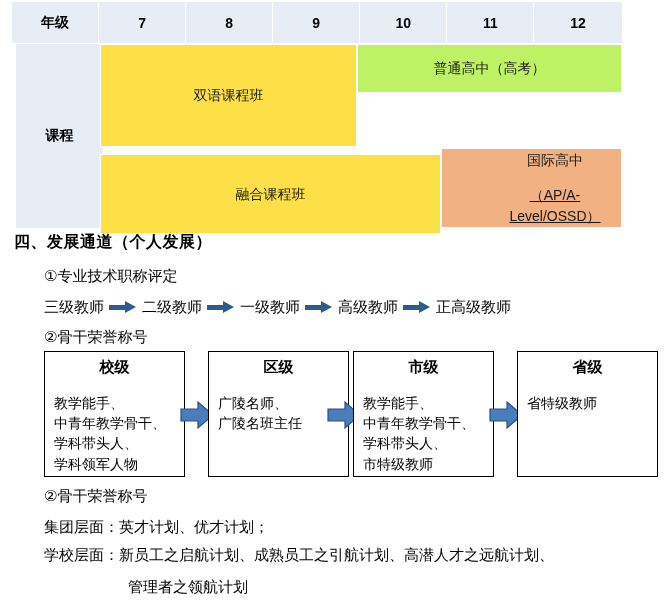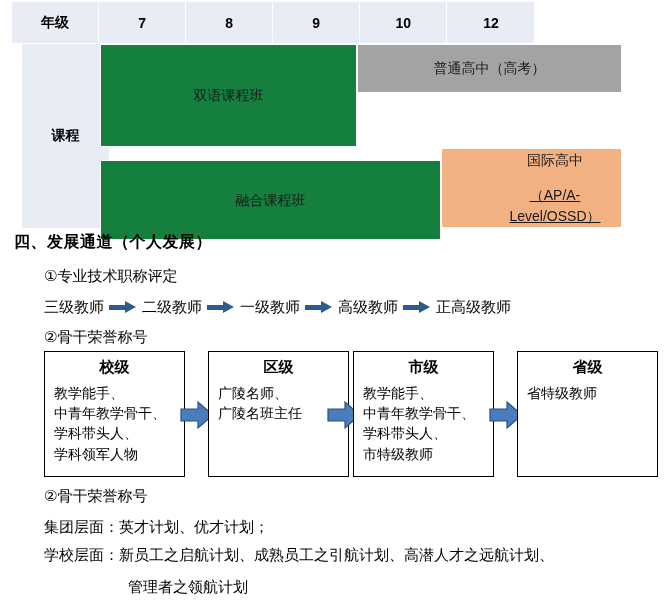--- a/index.html
+++ b/index.html
@@ -33,47 +33,47 @@
     font-weight: bold;
     font-size: 14px;
     color: #000;
   }
   .hdr-cell:last-child { border-right: none; }
   .hdr-label { width: 87px; }
   .hdr-grade { width: 87.1px; }
 
   .row-label {
     position: absolute;
-    left: 10px; top: 42px;
+    left: 4px; top: 42px;
     width: 87px; height: 184px;
     background: #e8ecf5;
     display: flex; align-items: center; justify-content: center;
     font-weight: bold; font-size: 14px;
   }
 
   .cell {
     position: absolute;
     display: flex; flex-direction: column;
     align-items: center; justify-content: center;
     text-align: center;
     font-size: 14px;
     line-height: 1.5;
     color: #1a1a1a;
     border: 1px solid #ffffff;
   }
-  .c-blue   { background: #15803d; }
-  .c-green  { background: #a3a3a3; }
+  .c-blue   { background: #fde047; }
+  .c-green  { background: #bef264; }
   .c-orange { background: #f2b183; }
 
   
   .cell-bilingual { left: 88px;  top: 42px;  width: 257px; height: 103px; }
   .cell-putong    { left: 345px; top: 42px;  width: 265px; height: 49px; }
   .cell-guoji1    { left: 345px; top: 92px;  width: 265px; height: 53px; }
   
-  .cell-fusion    { left: 88px;  top: 158px; width: 341px; height: 80px; }
+  .cell-fusion    { left: 88px;  top: 152px; width: 341px; height: 80px; }
   .cell-guoji2    { left: 429px; top: 146px; width: 181px; height: 80px; padding-left: 47px; }
   .cell-guoji2 .line2 { margin-top: 14px; text-decoration: underline; }
 
   
   .section-heading {
     position: absolute;
     left: 14px; top: 232px;
     font-size: 16px;
     font-weight: bold;
     letter-spacing: 0.5px;
@@ -126,21 +126,21 @@
     width: 141px; height: 126px;
     border: 1px solid #000000;
     background: #ffffff;
     padding: 6px 0 0 0;
   }
   .box-title {
     text-align: center;
     font-weight: bold;
     font-size: 15px;
     line-height: 1.25;
-    margin-bottom: 6px;
+    margin-bottom: 16px;
   }
   .box-body {
     font-size: 14px;
     line-height: 1.45;
     padding-left: 9px;
   }
   .box-1 { left: 44px; }
   .box-2 { left: 208px; }
   .box-3 { left: 353px; }
   .box-4 { left: 517px; }
@@ -159,20 +159,21 @@
 <body>
 
 <div class="table-wrap">
 
   <div class="grade-header">
     <div class="hdr-cell hdr-label">年级</div>
     <div class="hdr-cell hdr-grade">7</div>
     <div class="hdr-cell hdr-grade">8</div>
     <div class="hdr-cell hdr-grade">9</div>
     <div class="hdr-cell hdr-grade">10</div>
+    <div class="hdr-cell hdr-grade">11</div>
     <div class="hdr-cell hdr-grade">12</div>
   </div>
 
   <div class="row-label">课程</div>
 
   <div class="cell c-blue cell-bilingual">双语课程班</div>
 
   <div class="cell c-green cell-putong">普通高中（高考）</div>
 
 

